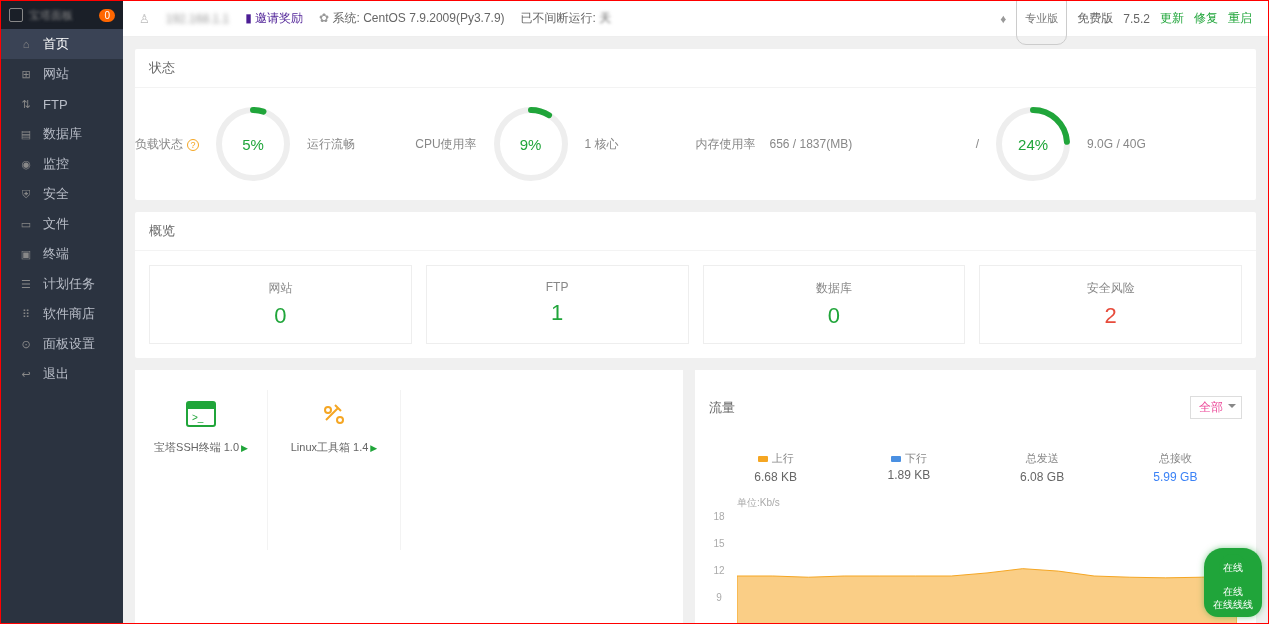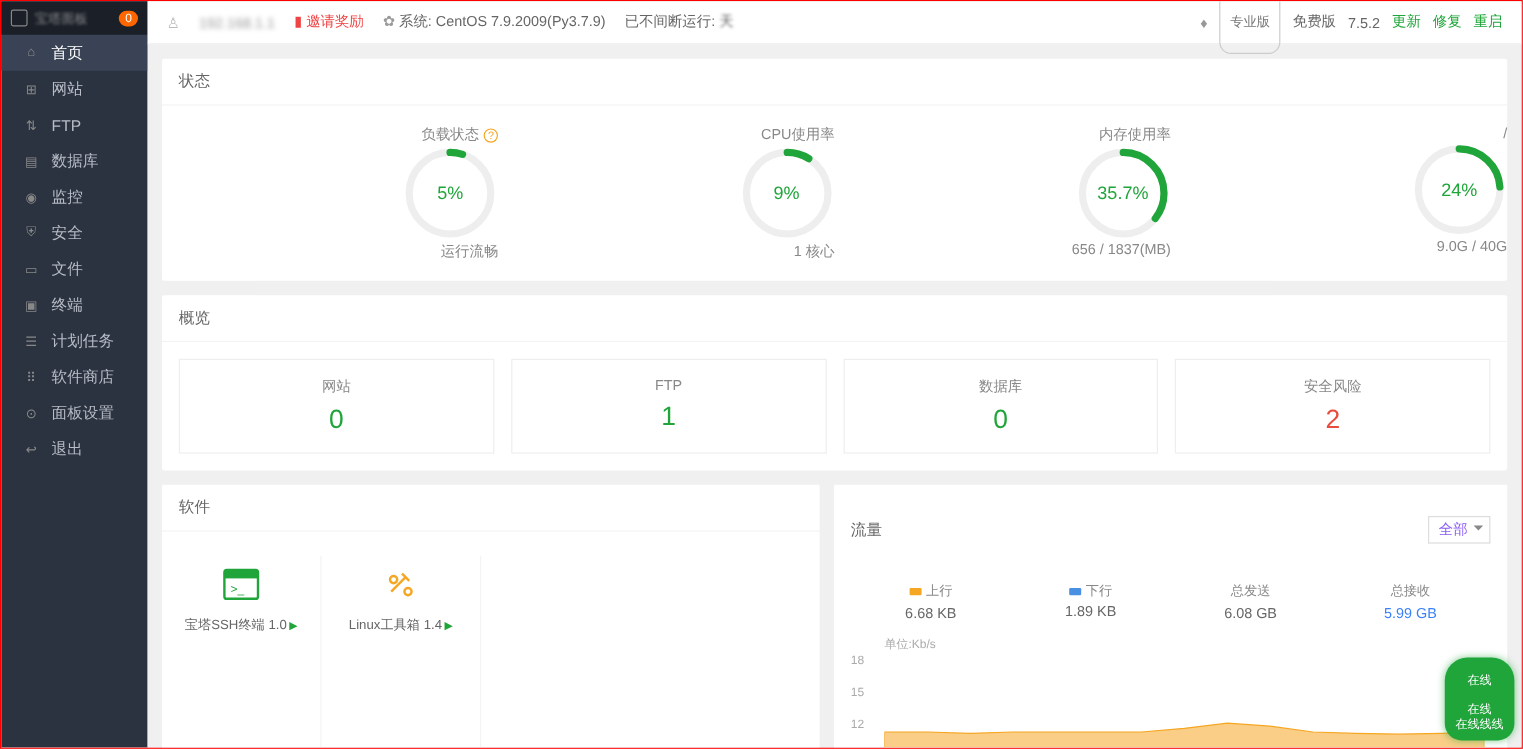--- a/index.html
+++ b/index.html
@@ -8,55 +8,55 @@
 .sb-top{height:28px;background:#1a1f28;display:flex;align-items:center;padding:0 8px;gap:6px}
 .sb-top .logo{width:14px;height:14px;border:1px solid #888;border-radius:2px;display:inline-block}
 .sb-top .blur{color:#888;font-size:11px;filter:blur(1.5px)}
 .badge{background:#ff6600;color:#fff;border-radius:8px;font-size:10px;padding:1px 5px;margin-left:auto}
 .sb-item{height:30px;display:flex;align-items:center;padding-left:18px;gap:10px;cursor:pointer;color:#b8bdc7}
 .sb-item.active{background:#3a4355;color:#fff}
 .sb-icon{width:14px;height:14px;display:inline-flex;align-items:center;justify-content:center;font-size:11px;color:#888}
 .main{position:absolute;left:122px;top:0;right:0;height:622px;background:#f0f0f0;overflow:hidden}
 .topbar{height:36px;background:#fff;border-bottom:1px solid #eee;display:flex;align-items:center;padding:0 16px;font-size:12px;color:#666;gap:16px}
 .topbar .ip{filter:blur(2px);color:#999}
-.topbar .reward{color:#ef4444}
+.topbar .reward{color:#4c1d95}
 .topbar .right{margin-left:auto;display:flex;align-items:center;gap:10px}
 .pro-tag{border:1px solid #ccc;border-radius:10px;padding:18px 8px;font-size:11px;color:#777}
 .link{color:#20a53a;cursor:pointer}
 .panel{background:#fff;margin:12px 12px 0 12px;border-radius:2px}
 .panel-hdr{padding:10px 14px;font-size:13px;color:#666;border-bottom:1px solid #f3f3f3}
 .status-row{display:flex;padding:16px 0}
-.gauge-box{flex:1;display:flex;flex-direction:column;align-items:flex-end;gap:0;font-size:12px;color:#888}
+.gauge-box{flex:1;display:flex;flex-direction:row;align-items:center;gap:14px;font-size:12px;color:#888}
 .gauge-title{color:#888}
 .gauge{width:80px;height:80px;position:relative}
 .gauge svg{transform:rotate(-90deg)}
 .gauge-txt{position:absolute;inset:0;display:flex;align-items:center;justify-content:center;font-size:15px;color:#20a53a}
 .over-row{display:flex;gap:14px;padding:14px}
 .over-card{flex:1;border:1px solid #eee;padding:14px 0;text-align:center}
 .over-card .lbl{font-size:12px;color:#888;margin-bottom:6px}
 .over-card .val{font-size:22px;color:#20a53a}
 .over-card .val.red{color:#e74c3c}
 .bottom{display:flex;gap:12px;margin:12px 12px 0 12px}
 .soft{flex:0 0 548px;background:#fff}
 .soft-body{display:flex;padding:20px 0;height:200px}
 .soft-card{flex:0 0 133px;border-right:1px solid #f3f3f3;display:flex;flex-direction:column;align-items:center;gap:12px;padding:10px;font-size:11px;color:#666}
 .soft-ico{width:32px;height:28px}
 .tri{color:#20a53a;font-size:9px;margin-left:2px}
 .traffic{flex:1;background:#fff;position:relative}
 .tr-hdr{display:flex;align-items:center;padding:26px 14px;font-size:13px;color:#666}
-.sel{margin-left:auto;font-size:12px;color:#8b5cf6;border:1px solid #ddd;padding:2px 18px 2px 8px;position:relative}
+.sel{margin-left:auto;font-size:12px;color:#ec4899;border:1px solid #ddd;padding:2px 18px 2px 8px;position:relative}
 .sel:after{content:"";position:absolute;right:5px;top:7px;border:4px solid transparent;border-top-color:#888}
 .tr-stats{display:flex;padding:6px 14px;font-size:12px;color:#888;text-align:center}
 .tr-col{flex:1}
 .tr-col .k{font-size:11px}
 .dot{display:inline-block;width:10px;height:6px;border-radius:1px;margin-right:4px;vertical-align:middle}
 .dot.o{background:#f5a623}
 .dot.b{background:#4a90e2}
 .tr-chart{position:relative;height:135px;margin:6px 14px 0 14px;font-size:10px;color:#aaa}
-.ylab{position:absolute;left:0;width:20px;text-align:left}
+.ylab{position:absolute;left:0;width:20px;text-align:center}
 .area{position:absolute;left:28px;right:0;bottom:0;height:110px}
 .float-btn{position:absolute;right:6px;bottom:6px;width:58px;background:#20a53a;border-radius:19px 19px 14px 14px;padding:6px 0;text-align:center;color:#fff;font-size:10px;line-height:13px;box-shadow:0 0 6px rgba(32,165,58,.5)}
 .float-btn .cir{width:28px;height:28px;border-radius:50%;line-height:28px;margin:0 auto 3px auto;background:#20a53a}
 .q-icon{width:12px;height:12px;border:1px solid #f5a623;border-radius:50%;display:inline-flex;align-items:center;justify-content:center;font-size:9px;color:#f5a623;margin-left:4px}
 </style>
 </head>
 <body>
 
 <div class="sidebar">
   <div class="sb-top">
@@ -148,24 +148,20 @@
         <div class="gauge-box">
           <div class="gauge-title">CPU使用率</div>
           <div class="gauge"><svg width="80" height="80">
               <circle cx="40" cy="40" r="34" stroke="#eee" stroke-width="6" fill="none"></circle>
               <circle cx="40" cy="40" r="34" stroke="#20a53a" stroke-width="6" fill="none" stroke-linecap="round" stroke-dasharray="18.989182261698307 213.62830044410595"></circle>
             </svg><div class="gauge-txt">9%</div></div>
           <div>1 核心</div>
         </div>
         <div class="gauge-box">
           <div class="gauge-title">内存使用率</div>
-          <div class="gauge"><svg width="80" height="80">
-              <circle cx="40" cy="40" r="34" stroke="#eee" stroke-width="6" fill="none"></circle>
-              <circle cx="40" cy="40" r="34" stroke="#20a53a" stroke-width="6" fill="none" stroke-linecap="round" stroke-dasharray="75.95672904679323 213.62830044410595"></circle>
-            </svg><div class="gauge-txt">35.7%</div></div>
           <div>656 / 1837(MB)</div>
         </div>
         <div class="gauge-box">
           <div class="gauge-title">/</div>
           <div class="gauge"><svg width="80" height="80">
               <circle cx="40" cy="40" r="34" stroke="#eee" stroke-width="6" fill="none"></circle>
               <circle cx="40" cy="40" r="34" stroke="#20a53a" stroke-width="6" fill="none" stroke-linecap="round" stroke-dasharray="51.033427328314204 213.62830044410595"></circle>
             </svg><div class="gauge-txt">24%</div></div>
           <div>9.0G / 40G</div>
         </div>
@@ -189,21 +185,20 @@
         </div>
         <div class="over-card">
           <div class="lbl">安全风险</div>
           <div class="val red">2</div>
         </div>
       </div>
   </div>
 
   <div class="bottom">
     <div class="soft">
-      <div class="panel-hdr">软件</div>
       <div class="soft-body" id="soft">
           <div class="soft-card">
             <svg class="soft-ico" viewBox="0 0 32 28">
               <rect x="2" y="2" width="28" height="24" rx="2" fill="none" stroke="#20a53a" stroke-width="2"></rect>
               <rect x="2" y="2" width="28" height="7" fill="#20a53a"></rect>
               <text x="7" y="21" fill="#20a53a" font-size="10">&gt;_</text>
             </svg>
             <div>宝塔SSH终端 1.0<span class="tri">▶</span></div>
           </div>
           <div class="soft-card">

